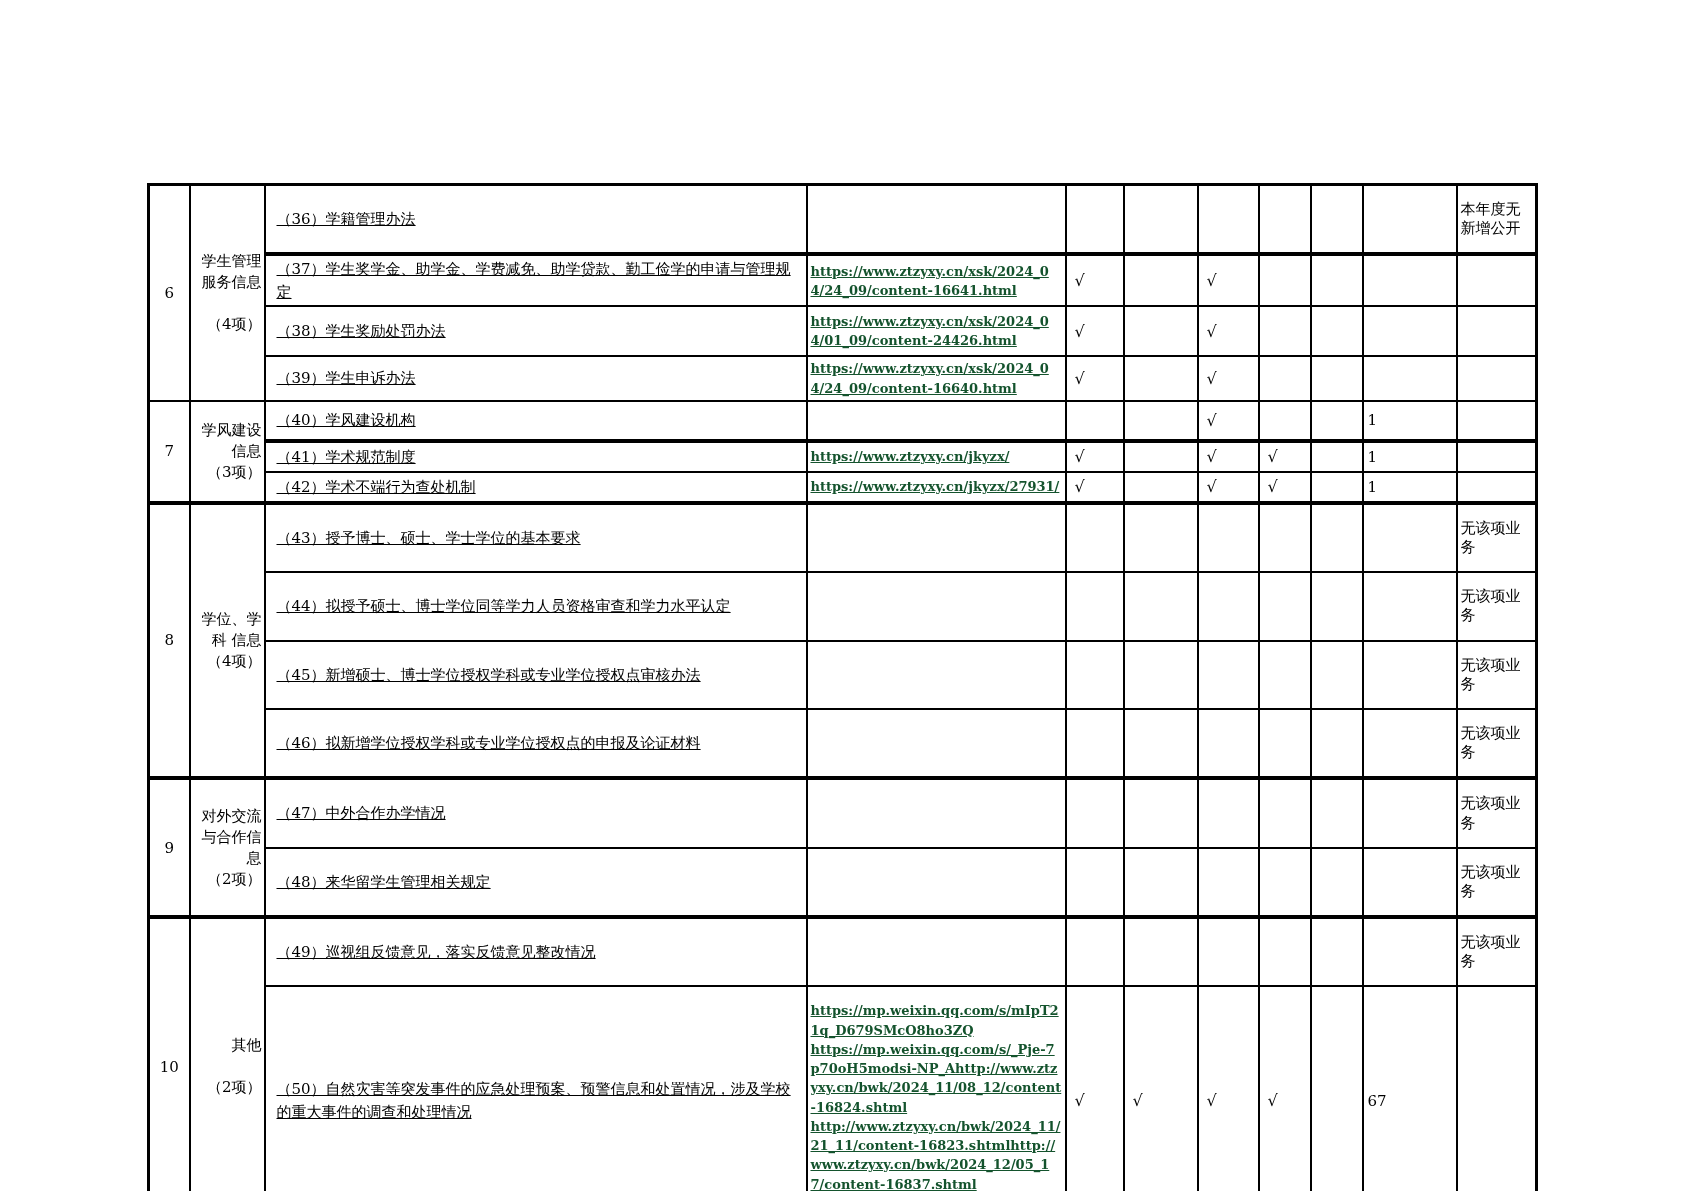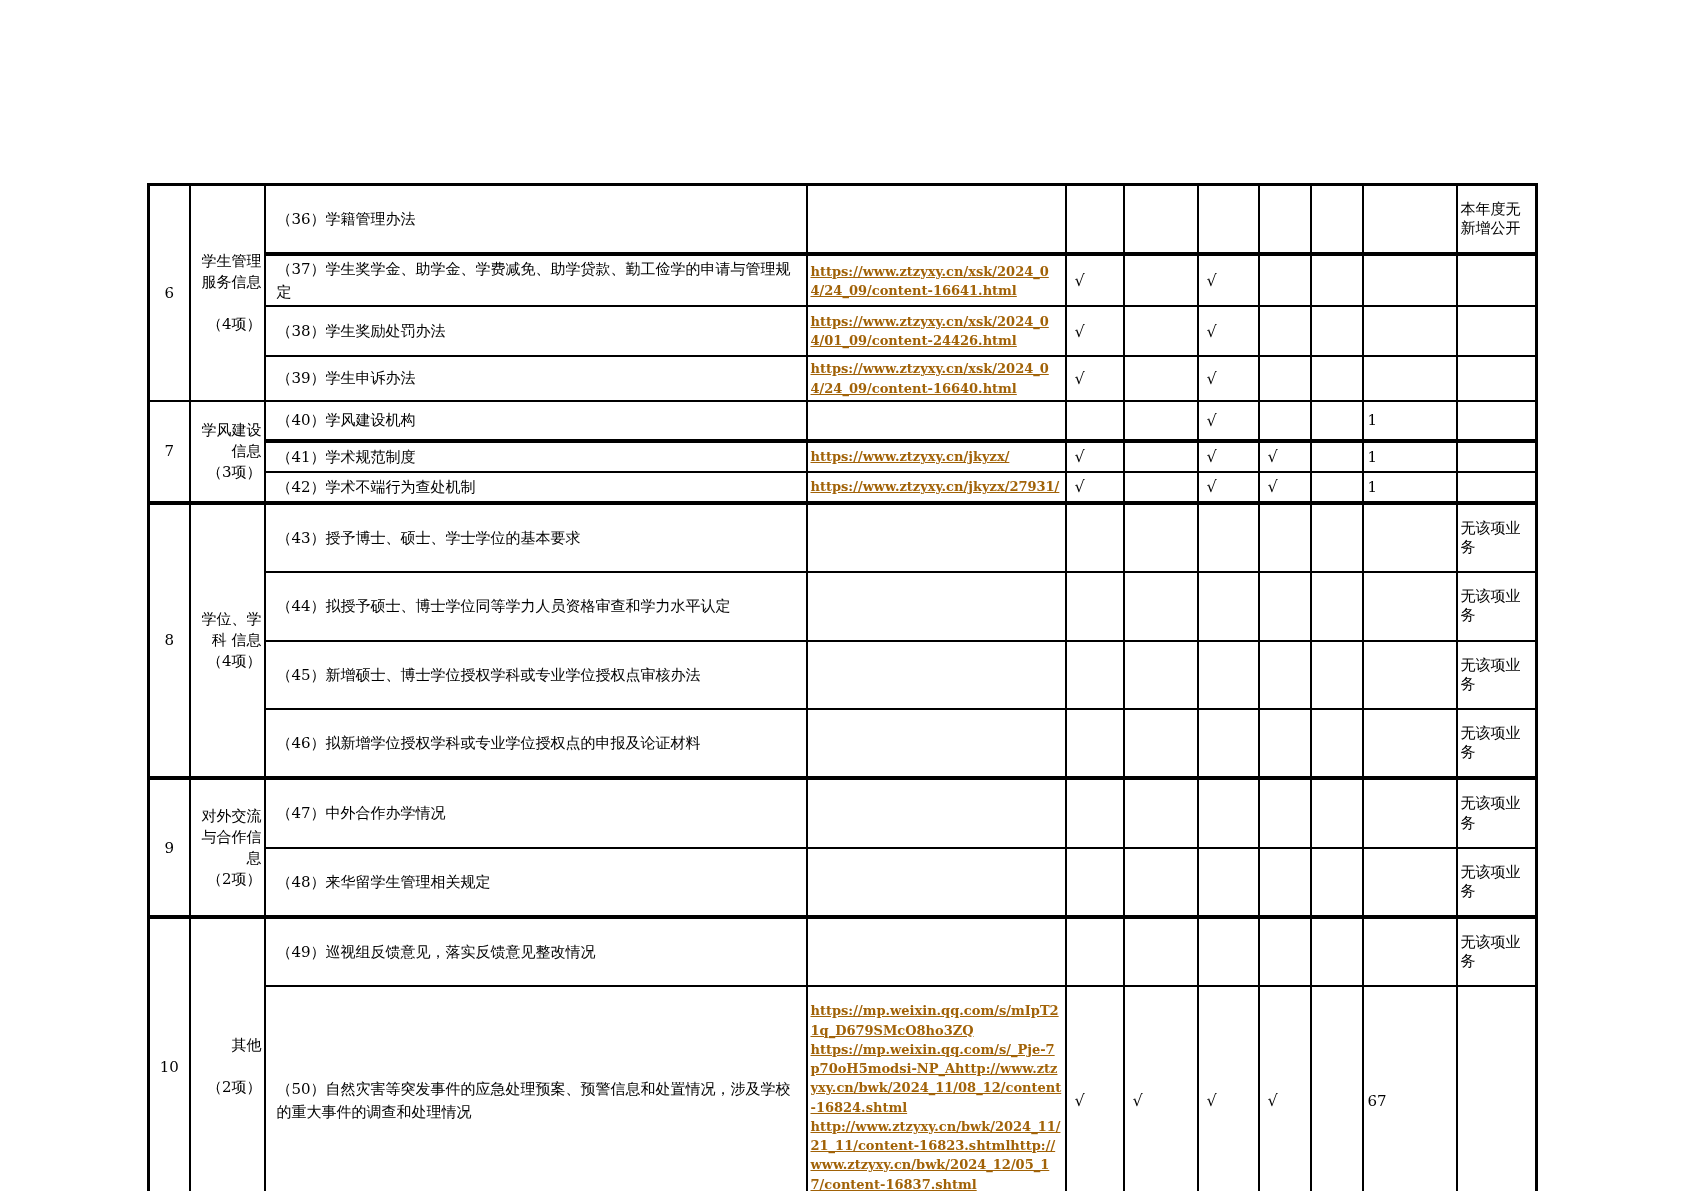--- a/index.html
+++ b/index.html
@@ -16,27 +16,27 @@
   td{
     border:2px solid #000;
     font-size:15px;line-height:1.35;
     padding:1px 4px;vertical-align:middle;overflow:hidden;
     word-break:break-word;
   }
   tr.thick-top > td{border-top-width:4px;}
   tr.no-bottom > td{border-bottom:none;}
   td.seq{text-align:center;padding:0;}
   td.cat{text-align:right;white-space:pre-line;line-height:1.4;padding:1px 2px;}
-  td.desc{text-align:left;padding:2px 8px 2px 11px;line-height:1.5;}
+  td.desc{text-align:left;padding:2px 8px 2px 11px;line-height:1.5;text-decoration:underline;}
   td.urlc{
     font-size:13px;font-weight:700;line-height:1.48;
     padding:2px 3px;vertical-align:middle;text-align:left;
   }
   td.urlc.vtop{vertical-align:top;padding-top:14px;}
-  td.urlc a{color:#a16207;text-decoration:underline;display:block;word-break:break-all;}
+  td.urlc a{color:#14532d;text-decoration:underline;display:block;word-break:break-all;}
   td.chk{text-align:left;padding:0 0 0 8px;font-size:16px;}
   td.cnt{text-align:left;padding:0 4px;font-size:15px;}
   td.note{text-align:left;padding:14px 3px;line-height:1.28;font-size:15px;}
   td.footer-text{text-align:right;padding:2px 12px;font-size:18px;margin-left:7px;}
   
   .row-36{height:54px}.row-37{height:50px}.row-38{height:50px}.row-39{height:42px}
   .row-40{height:40px}.row-41{height:22px}.row-42{height:20px}
   .row-43{height:43px}.row-44{height:43px}.row-45{height:39px}.row-46{height:36px}
   .row-47{height:40px}.row-48{height:48px}.row-49{height:42px}.row-50{height:230px}
   .row-f11{height:36px}.row-f12{height:36px}

